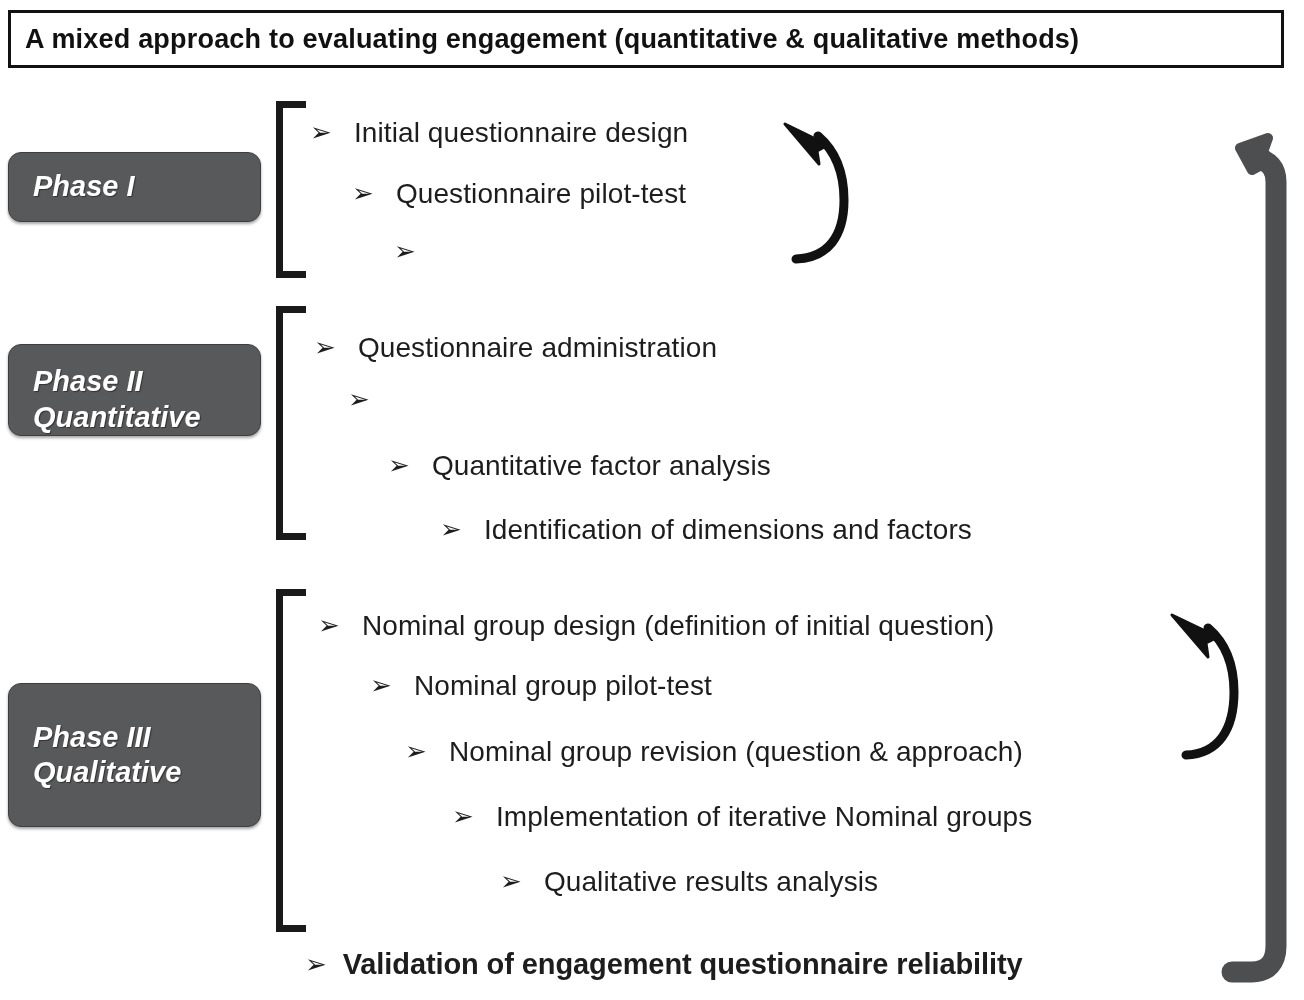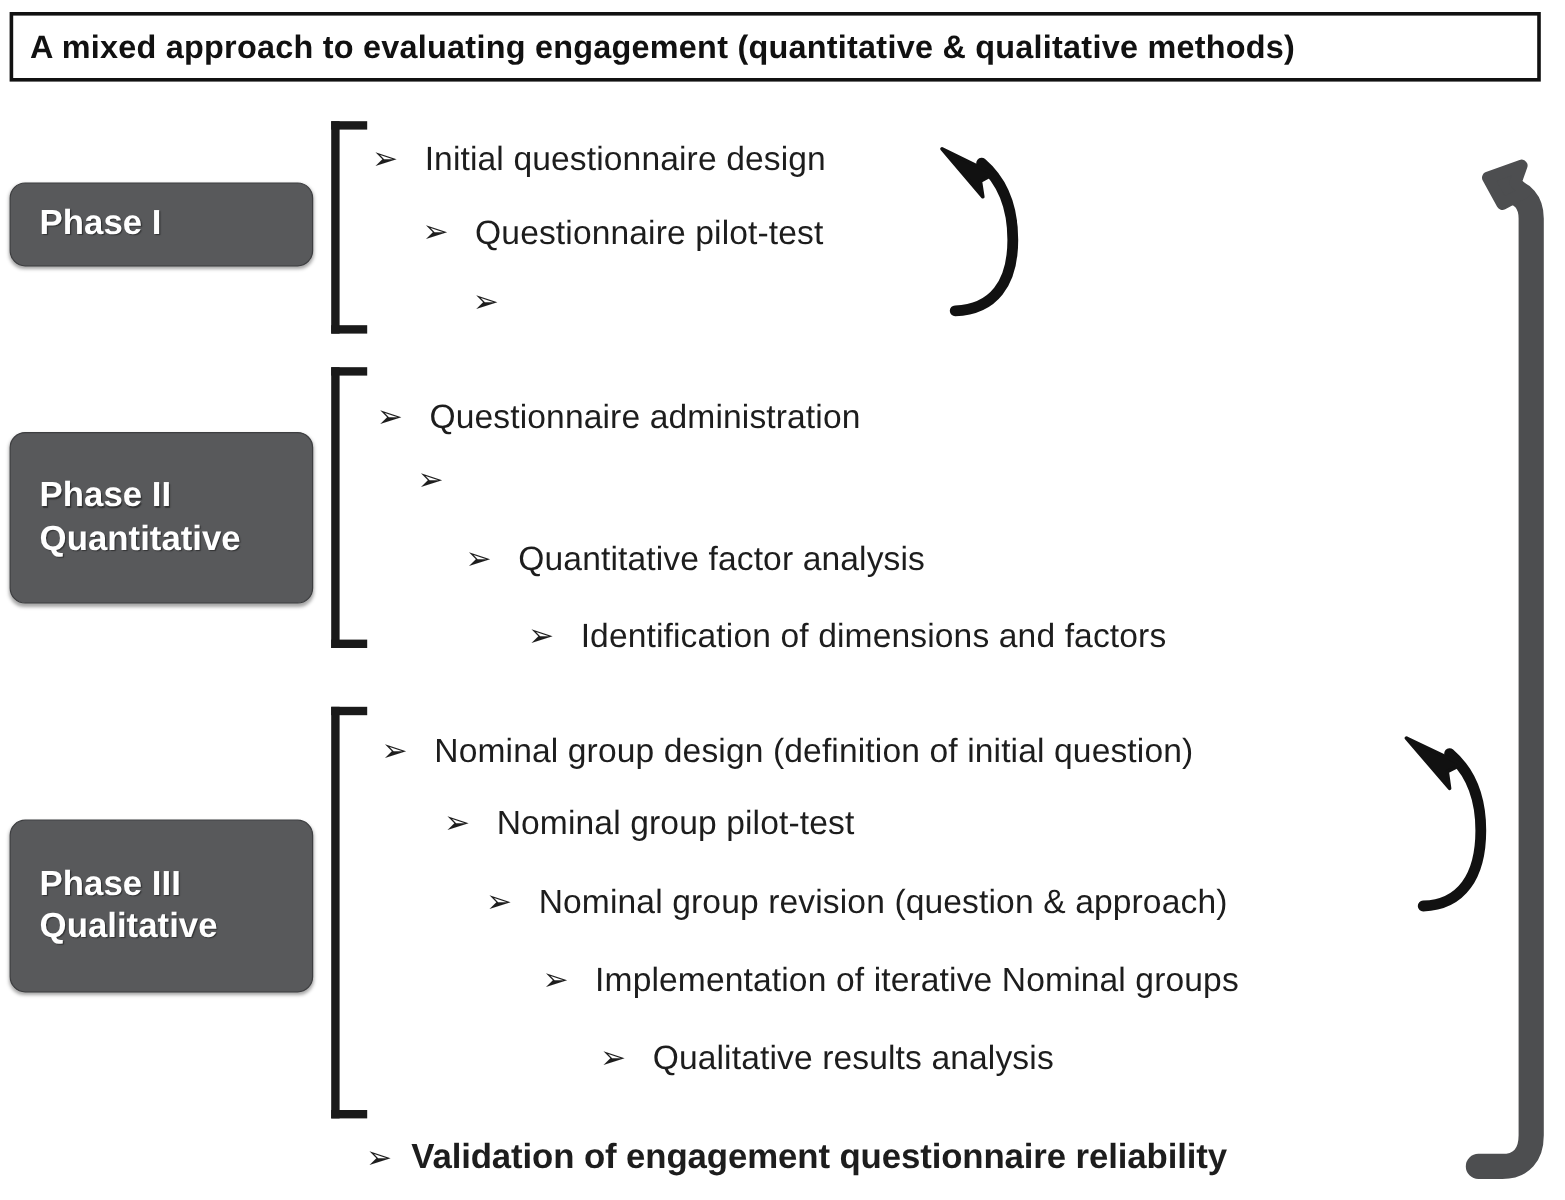--- a/index.html
+++ b/index.html
@@ -51,30 +51,31 @@
     border-radius: 13px;
     border: 1px solid #3d3e40;
     box-shadow: 0 2px 3px rgba(0,0,0,0.35);
     color: #ffffff;
     font-weight: bold;
     display: flex;
     flex-direction: column;
     justify-content: center;
     box-sizing: border-box;
     padding-left: 24px;
+    font-style: italic;
   }
   .phase-box .pl {
     font-size: 29px;
     line-height: 1.22;
     text-shadow: 1px 1px 1px rgba(0,0,0,0.45);
     white-space: nowrap;
   }
 
   #phase1-box { left: 8px;  top: 152px; width: 253px; height: 70px; }
-  #phase2-box { left: 8px;  top: 360px; width: 253px; height: 143px; }
+  #phase2-box { left: 8px;  top: 344px; width: 253px; height: 92px; justify-content: flex-end; }
   #phase3-box { left: 8px;  top: 683px; width: 253px; height: 144px; }
 
   
   .bracket {
     position: absolute;
     border-left: 7px solid #1a1a1a;
     border-top: 7px solid #1a1a1a;
     border-bottom: 7px solid #1a1a1a;
     box-sizing: border-box;
   }

